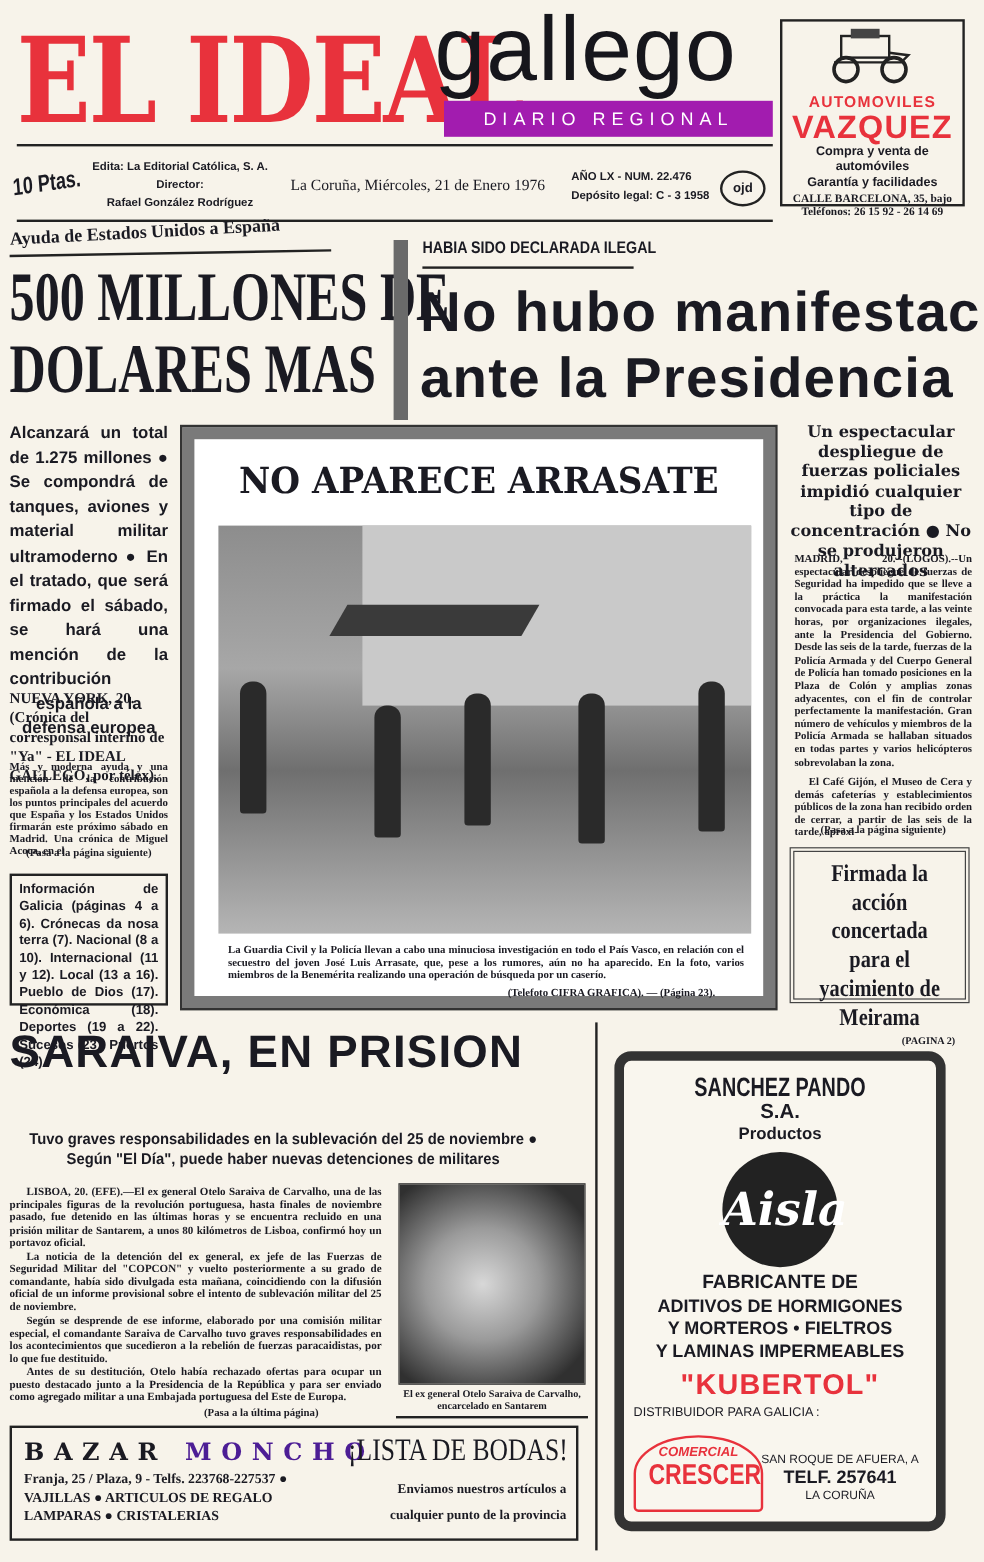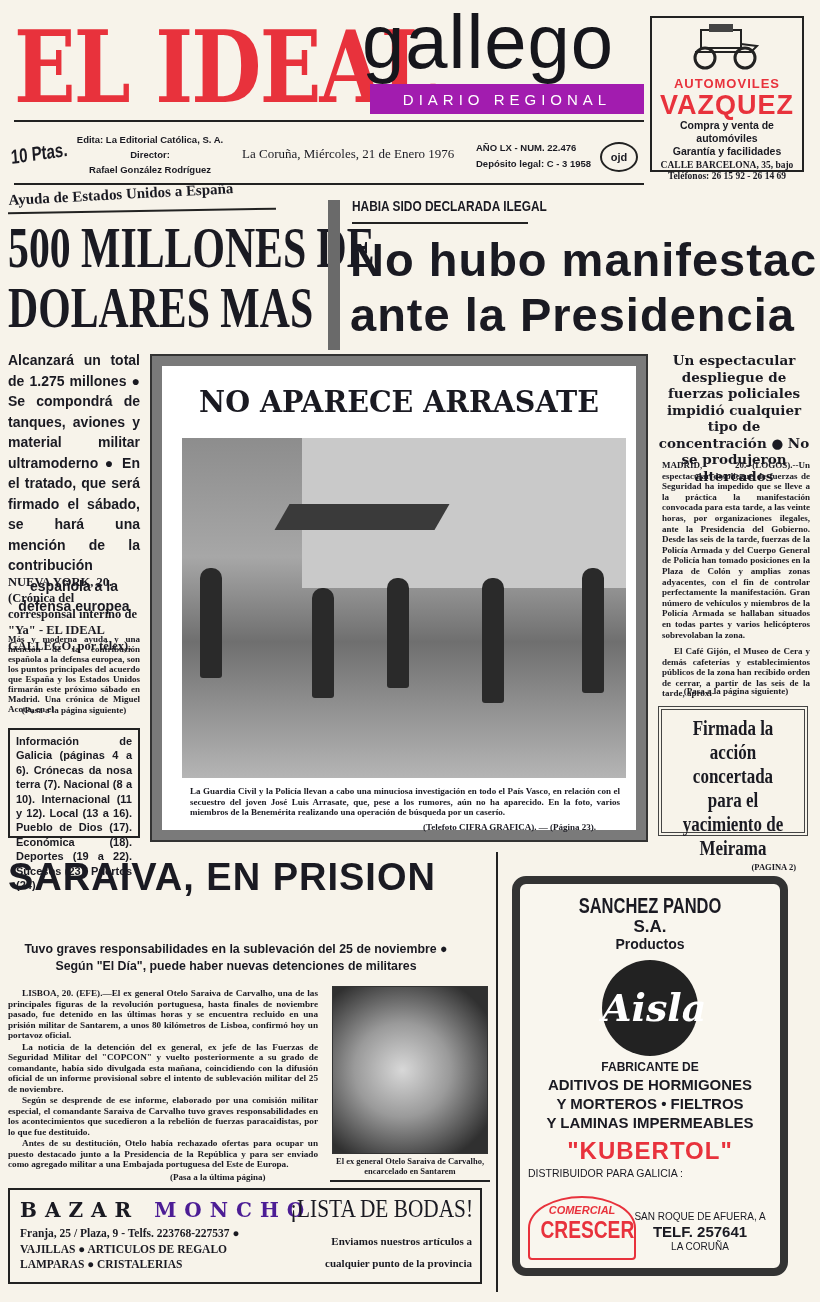--- a/index.html
+++ b/index.html
@@ -78,21 +78,21 @@
   .bazar .lines { position: absolute; left: 10px; top: 36px; font-weight: bold; font-size: 11.5px; line-height: 15.5px; }
   .bazar .lista { position: absolute; left: 280px; top: 4px; font-family: "Liberation Serif", serif; font-size: 26px; transform: scaleX(0.82); transform-origin: left top; white-space: nowrap; }
   .bazar .env { position: absolute; right: 8px; top: 40px; font-weight: bold; font-size: 11px; line-height: 22px; text-align: right; }
 
   
   .aisla { left: 512px; top: 876px; width: 276px; height: 400px; border: 8px solid #333; border-radius: 14px; background: #f9f6ee; text-align: center; }
   .aisla .sp { font-family: "Liberation Sans", sans-serif; font-weight: bold; font-size: 22px; line-height: 24px; margin-top: 10px; transform: scaleX(0.75); }
   .aisla .sa { font-family: "Liberation Sans", sans-serif; font-weight: bold; font-size: 17px; line-height: 18px; }
   .aisla .prod { font-family: "Liberation Sans", sans-serif; font-weight: bold; font-size: 14px; line-height: 16px; }
   .aisla .logo { width: 96px; height: 96px; border-radius: 50%; background: #222; margin: 8px auto 4px; color: #fff; font-family: "DejaVu Serif", serif; font-style: italic; font-weight: bold; font-size: 38px; line-height: 96px; }
-  .aisla .fab { font-family: "Liberation Sans", sans-serif; font-weight: bold; font-size: 12px; margin-top: 4px; text-align: center; }
+  .aisla .fab { font-family: "Liberation Sans", sans-serif; font-weight: bold; font-size: 16px; margin-top: 4px; text-align: center; }
   .aisla .prods { font-family: "Liberation Sans", sans-serif; font-weight: bold; font-size: 15px; line-height: 17px; margin-top: 2px; }
   .aisla .kub { font-family: "Liberation Sans", sans-serif; font-weight: bold; color: #e8323c; font-size: 24px; margin-top: 6px; letter-spacing: 1px; }
   .aisla .dist { text-align: left; padding-left: 8px; font-family: "Liberation Sans", sans-serif; font-size: 10.5px; margin-top: 2px; }
   .aisla .cresc { position: absolute; left: 8px; bottom: 8px; width: 108px; height: 64px; border: 2px solid #e8323c; border-radius: 50% 50% 4px 4px; color: #e8323c; font-family: "Liberation Sans", sans-serif; font-weight: bold; }
   .aisla .cresc .a { font-size: 11px; font-style: italic; margin-top: 6px; }
   .aisla .cresc .b { font-size: 24px; line-height: 28px; transform: scaleX(0.8); }
   .aisla .addr { position: absolute; right: 10px; bottom: 14px; width: 140px; font-family: "Liberation Sans", sans-serif; font-size: 10px; line-height: 15px; }
   .aisla .addr .tel { font-size: 15px; font-weight: bold; }
 </style>
 </head>

